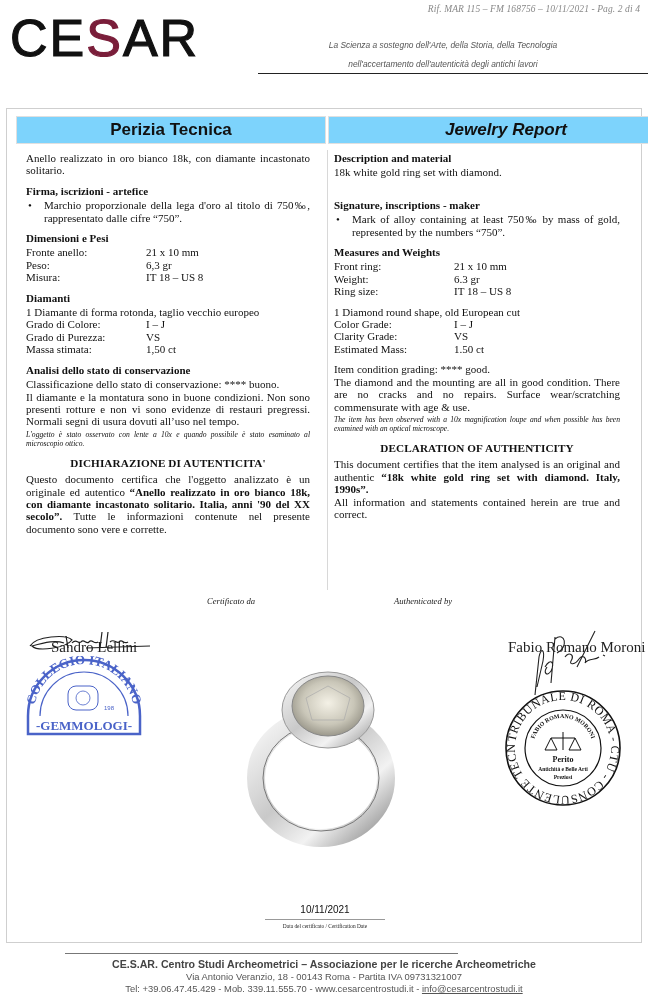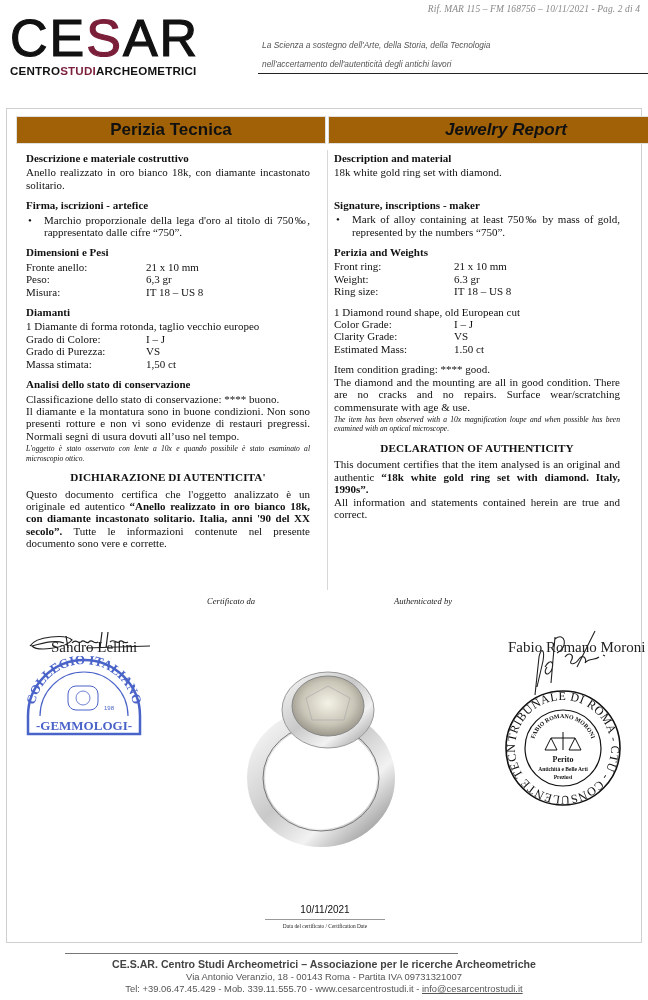--- a/index.html
+++ b/index.html
@@ -7,26 +7,26 @@
     body { position: relative; font-family: "Liberation Serif", serif; color: #111; }
 
     .ref { position: absolute; top: 4px; right: 8px; font-family: "Liberation Serif", serif; font-style: italic; font-size: 9.5px; color: #888; letter-spacing: 0.1px; }
 
     .logo { position: absolute; left: 10px; top: 16px; width: 225px; }
     .logo-main { font-family: "Liberation Sans", sans-serif; font-size: 52px; font-weight: 400; letter-spacing: 2px; line-height: 44px; color: #111; -webkit-text-stroke: 1.2px #111; }
     .logo-main .accent { color: #7a1e3a; -webkit-text-stroke: 1.2px #7a1e3a; }
     .logo-sub { font-family: "Liberation Sans", sans-serif; font-size: 11.6px; font-weight: 700; letter-spacing: 0.2px; color: #111; margin-top: 4px; }
     .logo-sub .accent { color: #7a1e3a; }
 
-    .tagline { position: absolute; top: 36px; left: 262px; width: 386px; font-family: "Liberation Sans", sans-serif; font-style: italic; font-size: 8.4px; color: #555; line-height: 19px; }
+    .tagline { position: absolute; top: 36px; left: 250px; width: 386px; text-align: center; font-family: "Liberation Sans", sans-serif; font-style: italic; font-size: 8.4px; color: #555; line-height: 19px; }
     .tag-rule { position: absolute; left: 258px; right: 0; top: 73px; height: 1px; background: #222; }
 
     .frame { position: absolute; left: 6px; top: 108px; width: 636px; height: 835px; border: 1px solid #cfcfcf; }
 
-    .col-head { position: absolute; top: 116px; height: 28px; background: #a16207; border: 1px solid #e0e0e0; font-family: "Liberation Sans", sans-serif; font-size: 17px; font-weight: 700; text-align: center; line-height: 26px; color: #111; }
+    .col-head { position: absolute; top: 116px; height: 28px; background: #7dd3fc; border: 1px solid #e0e0e0; font-family: "Liberation Sans", sans-serif; font-size: 17px; font-weight: 700; text-align: center; line-height: 26px; color: #111; }
     .col-head.left { left: 16px; width: 310px; }
     .col-head.right { left: 328px; width: 356px; font-style: italic; }
 
     .col-divider { position: absolute; left: 327px; top: 150px; width: 1px; height: 440px; background: #d8d8d8; }
 
     .col { position: absolute; top: 152px; font-size: 11px; line-height: 12.4px; text-align: justify; }
     .col.left { left: 26px; width: 284px; }
     .col.right { left: 334px; width: 286px; }
 
     .sec-title { font-weight: 700; font-size: 11px; margin-bottom: 2px; }
@@ -62,38 +62,36 @@
     .footer .f3 { font-size: 9.4px; line-height: 12px; }
     .footer .email { text-decoration: underline; }
   </style>
 </head>
 <body>
 
 <div class="ref">Rif. MAR 115 – FM 168756 – 10/11/2021 - Pag. 2 di 4</div>
 
 <div class="logo">
   <div class="logo-main"><span>CE</span><span class="accent">S</span><span>AR</span></div>
-  <div class="logo-sub"><span>CENTRO</span><span class="accent">STUDI</span><span>ARCHEOMETRICI</span></div>
 </div>
 
 <div class="tagline">
   <div>La Scienza a sostegno dell'Arte, della Storia, della Tecnologia</div>
   <div>nell'accertamento dell'autenticità degli antichi lavori</div>
 </div>
 <div class="tag-rule"></div>
 
 <div class="frame"></div>
 
 <div class="col-head left">Perizia Tecnica</div>
 <div class="col-head right">Jewelry Report</div>
 <div class="col-divider"></div>
 
 <div class="col left">
   <div class="section">
-    <div class="sec-title">Descrizione e materiale costruttivo</div>
     <div>Anello realizzato in oro bianco 18k, con diamante incastonato solitario.</div>
   </div>
   <div class="section">
     <div class="sec-title">Firma, iscrizioni - artefice</div>
     <div class="bullet">
       <span class="dot">•</span>
       <span class="btxt">Marchio proporzionale della lega d'oro al titolo di 750‰, rappresentato dalle cifre “750”.</span>
     </div>
   </div>
   <div class="section">
@@ -144,21 +142,21 @@
     <div style="height:12px"></div>
   </div>
   <div class="section">
     <div class="sec-title">Signature, inscriptions - maker</div>
     <div class="bullet">
       <span class="dot">•</span>
       <span class="btxt">Mark of alloy containing at least 750‰ by mass of gold, represented by the numbers “750”.</span>
     </div>
   </div>
   <div class="section">
-    <div class="sec-title">Perizia and Weights</div>
+    <div class="sec-title">Measures and Weights</div>
     <div class="kv">
         <span class="k">Front ring:</span>
         <span class="v">21 x 10 mm</span>
       </div>
     <div class="kv">
         <span class="k">Weight:</span>
         <span class="v">6.3 gr</span>
       </div>
     <div class="kv">
         <span class="k">Ring size:</span>

